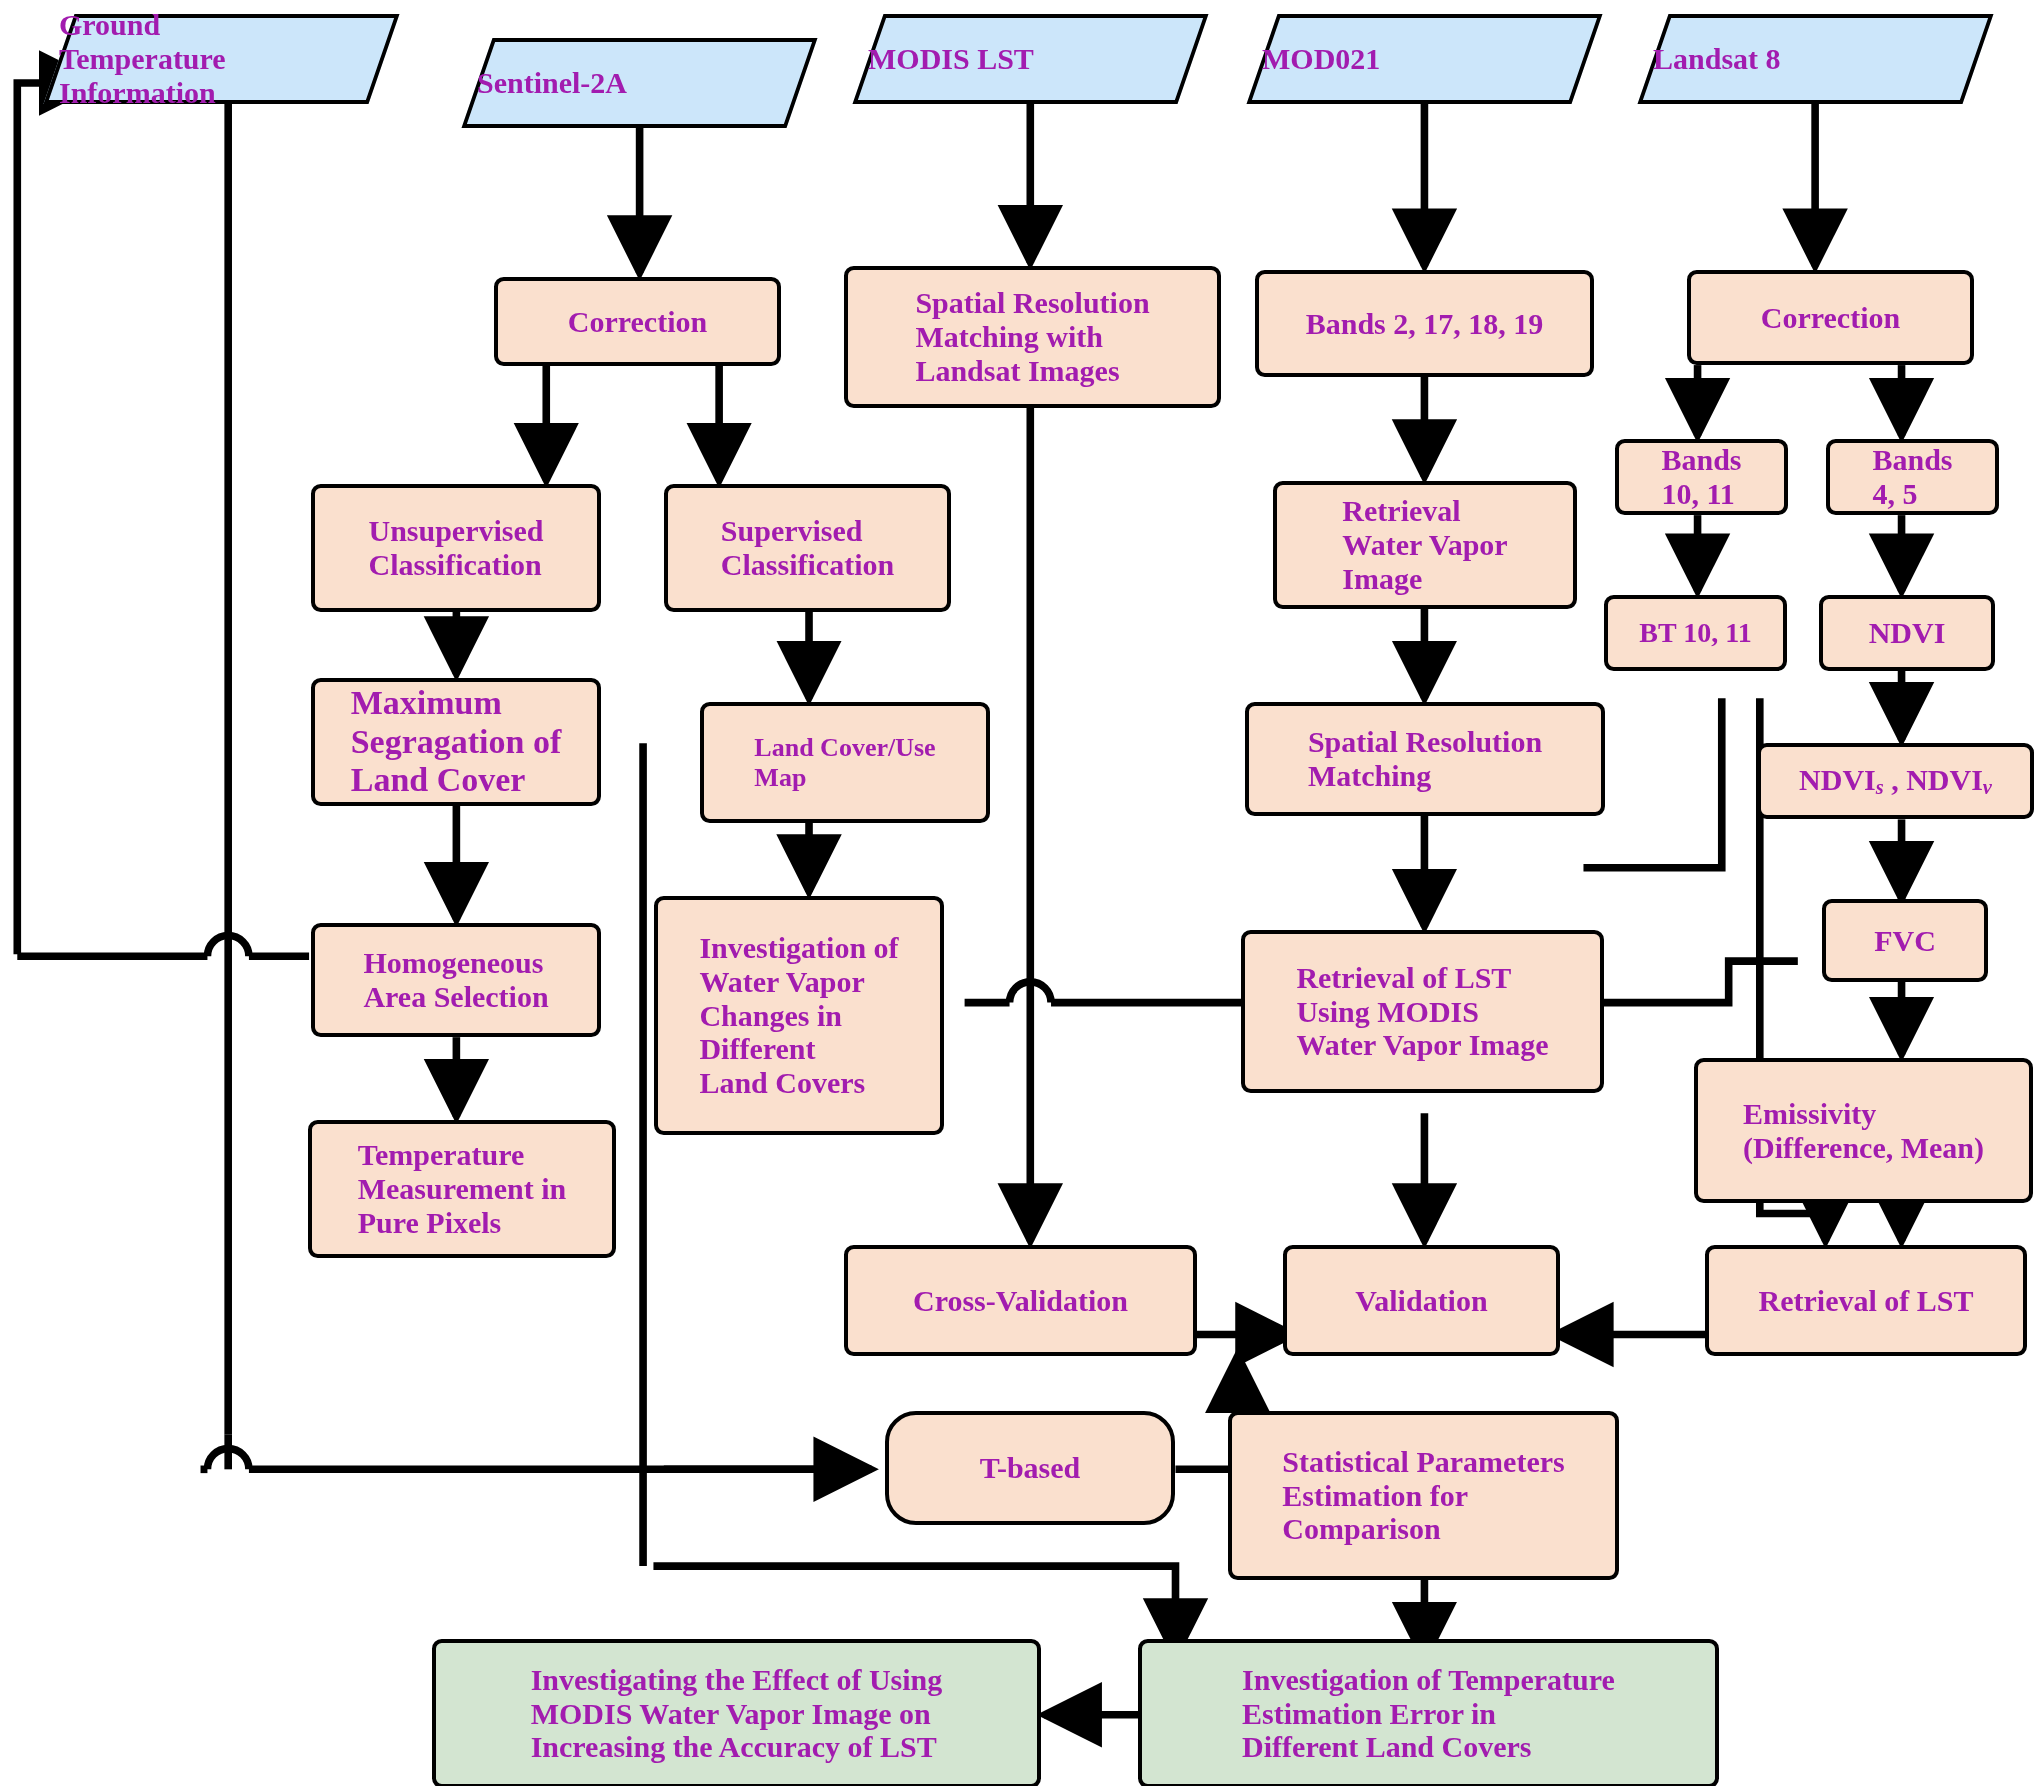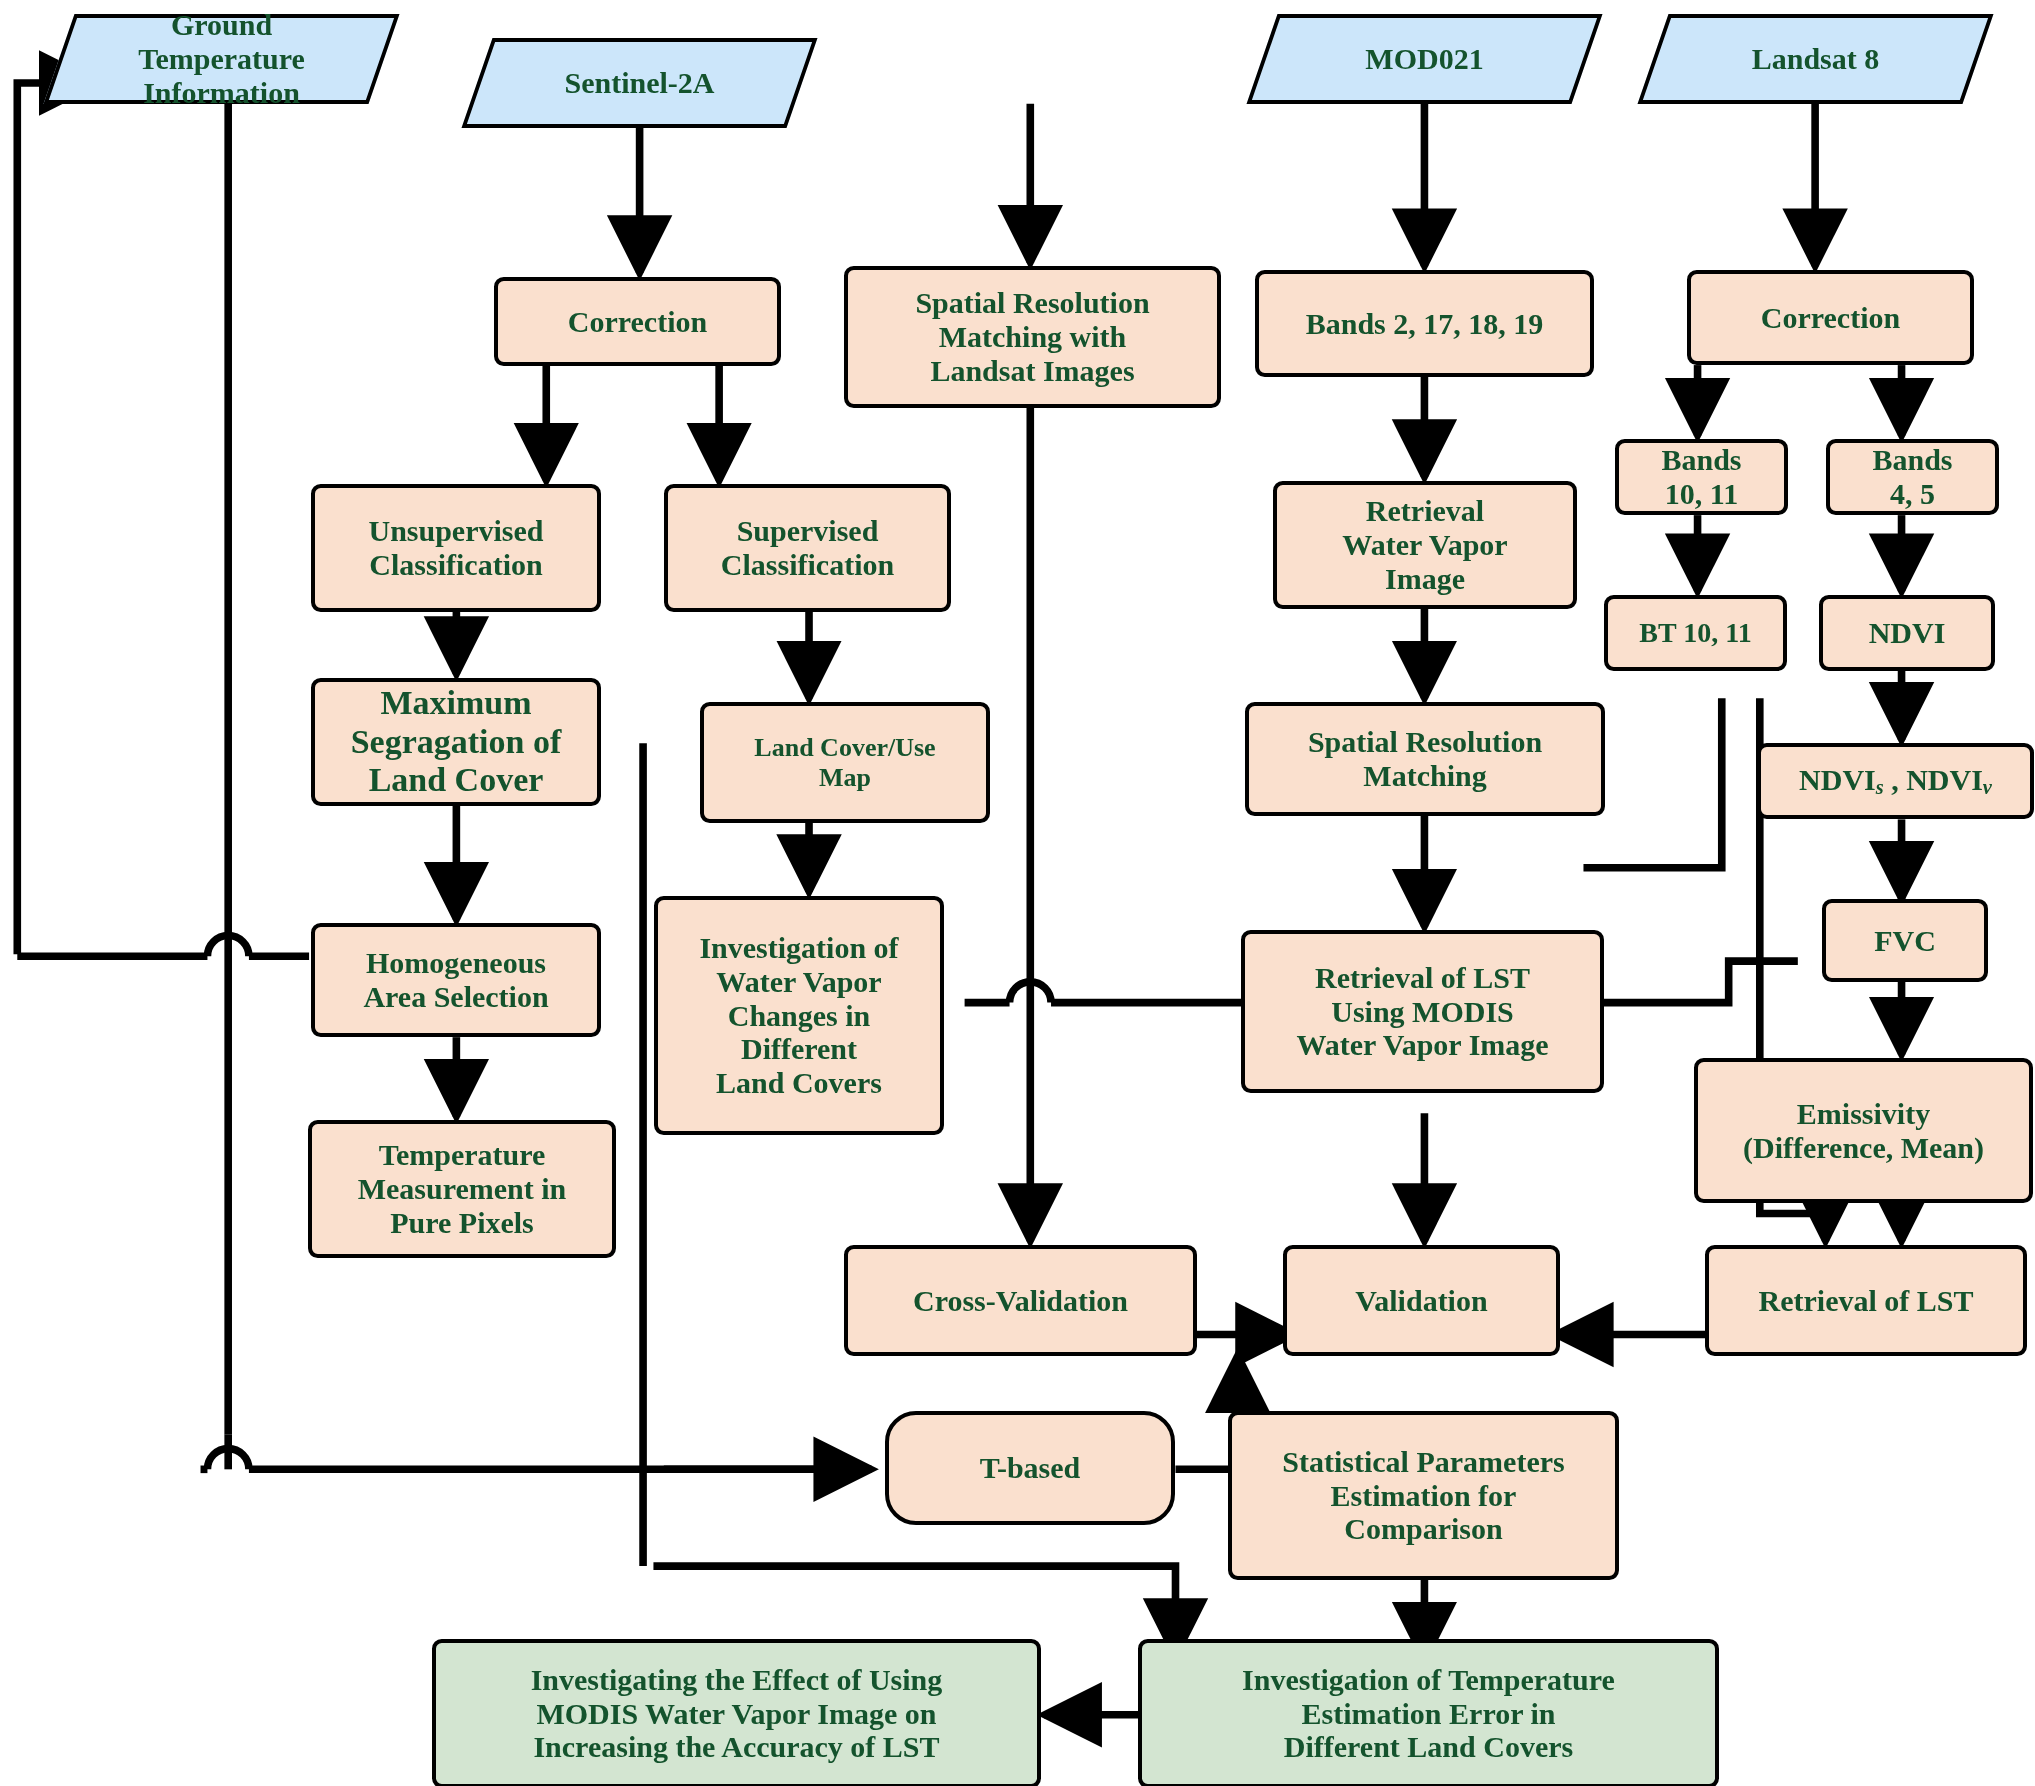--- a/index.html
+++ b/index.html
@@ -21,23 +21,23 @@
     width: 2035px;
     height: 1786px;
     pointer-events: none;
   }
   .node {
     position: absolute;
     box-sizing: border-box;
     display: flex;
     align-items: center;
     justify-content: center;
-    text-align: center;
+    text-align: left;
     font-weight: bold;
-    color: #14532d;
+    color: #a21caf;
     line-height: 1.13;
     z-index: 3;
   }
   .proc {
     background: #fae0ce;
     border: 4.8px solid #000000;
     border-radius: 9.7px;
     padding: 2.8px 5.5px;
   }
   .result {
@@ -168,20 +168,24 @@
   <div class="node para" style="left:59px; top:14px; width:325px; height:90px; font-size:30px;">
     <div class="skew"></div>
     <div class="lbl">Ground<br>Temperature<br>Information</div>
   </div>
 
   <div class="node para" style="left:477px; top:14px; width:325px; height:90px; font-size:30px;margin-top:24px;">
     <div class="skew"></div>
     <div class="lbl">Sentinel-2A</div>
   </div>
 
+  <div class="node para" style="left:868px; top:14px; width:325px; height:90px; font-size:30px;">
+    <div class="skew"></div>
+    <div class="lbl">MODIS  LST</div>
+  </div>
 
   <div class="node para" style="left:1262px; top:14px; width:325px; height:90px; font-size:30px;">
     <div class="skew"></div>
     <div class="lbl">MOD021</div>
   </div>
 
   <div class="node para" style="left:1653px; top:14px; width:325px; height:90px; font-size:30px;">
     <div class="skew"></div>
     <div class="lbl">Landsat 8</div>
   </div>

